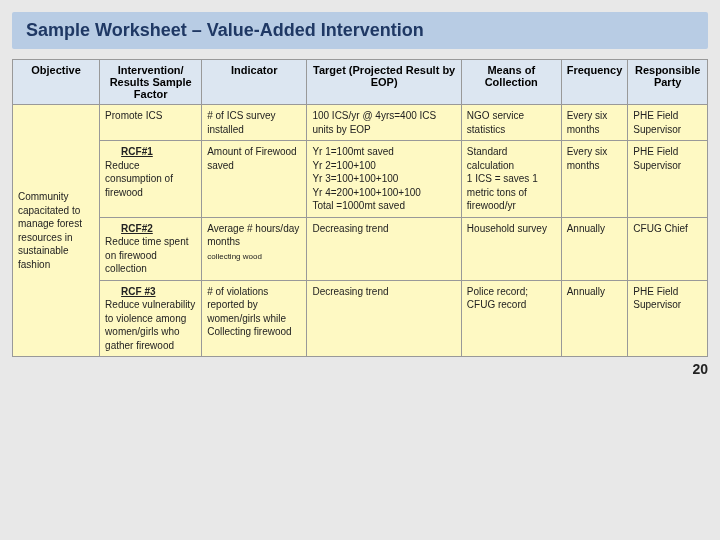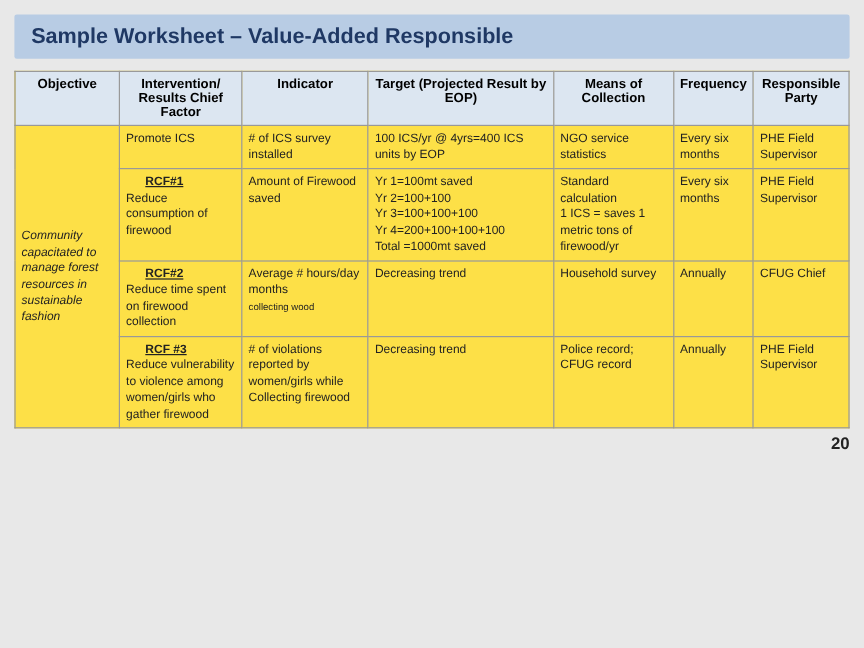--- a/index.html
+++ b/index.html
@@ -27,21 +27,21 @@
     }
     .title-bar h1 {
       font-size: 18px;
       font-weight: bold;
       color: #1f3864;
     }
     .worksheet-table {
       width: 100%;
       border-collapse: collapse;
       font-size: 10px;
-      background: #fde047;
+      background: #fef9c3;
     }
     .worksheet-table th, .worksheet-table td {
       border: 1px solid #999;
       padding: 4px 5px;
       vertical-align: top;
     }
     .worksheet-table thead th {
       background: #dce6f1;
       font-weight: bold;
       font-size: 11px;
@@ -69,39 +69,39 @@
       font-weight: bold;
       padding-top: 4px;
       color: #222;
     }
   </style>
 </head>
 <body>
 
 <div class="container">
   <div class="title-bar">
-    <h1>Sample Worksheet – Value-Added Responsible</h1>
+    <h1>Sample Worksheet – Value-Added Intervention</h1>
   </div>
 
   <table class="worksheet-table">
     <thead>
       <tr>
         <th style="width:90px;">Objective</th>
-        <th style="width:105px;">Intervention/ Results Chief Factor</th>
+        <th style="width:105px;">Intervention/ Results Sample Factor</th>
         <th style="width:110px;">Indicator</th>
         <th style="width:160px;">Target (Projected Result by EOP)</th>
         <th style="width:104px;">Means of Collection</th>
         <th style="width:65px;">Frequency</th>
         <th style="width:80px;margin-top:40px;">Responsible Party</th>
       </tr>
     </thead>
     <tbody>
 
       <tr>
-        <td rowspan="4" class="objective-cell" style="font-size:10px; vertical-align:middle;font-style:italic;">Community capacitated to manage forest resources in sustainable fashion</td>
+        <td rowspan="4" class="objective-cell" style="font-size:10px; vertical-align:middle;">Community capacitated to manage forest resources in sustainable fashion</td>
         <td>
           <span>Promote ICS</span>
         </td>
         <td># of ICS survey installed</td>
         <td>100 ICS/yr @ 4yrs=400 ICS units by EOP</td>
         <td>NGO service statistics</td>
         <td>Every six months</td>
         <td>PHE Field Supervisor</td>
       </tr>
 

